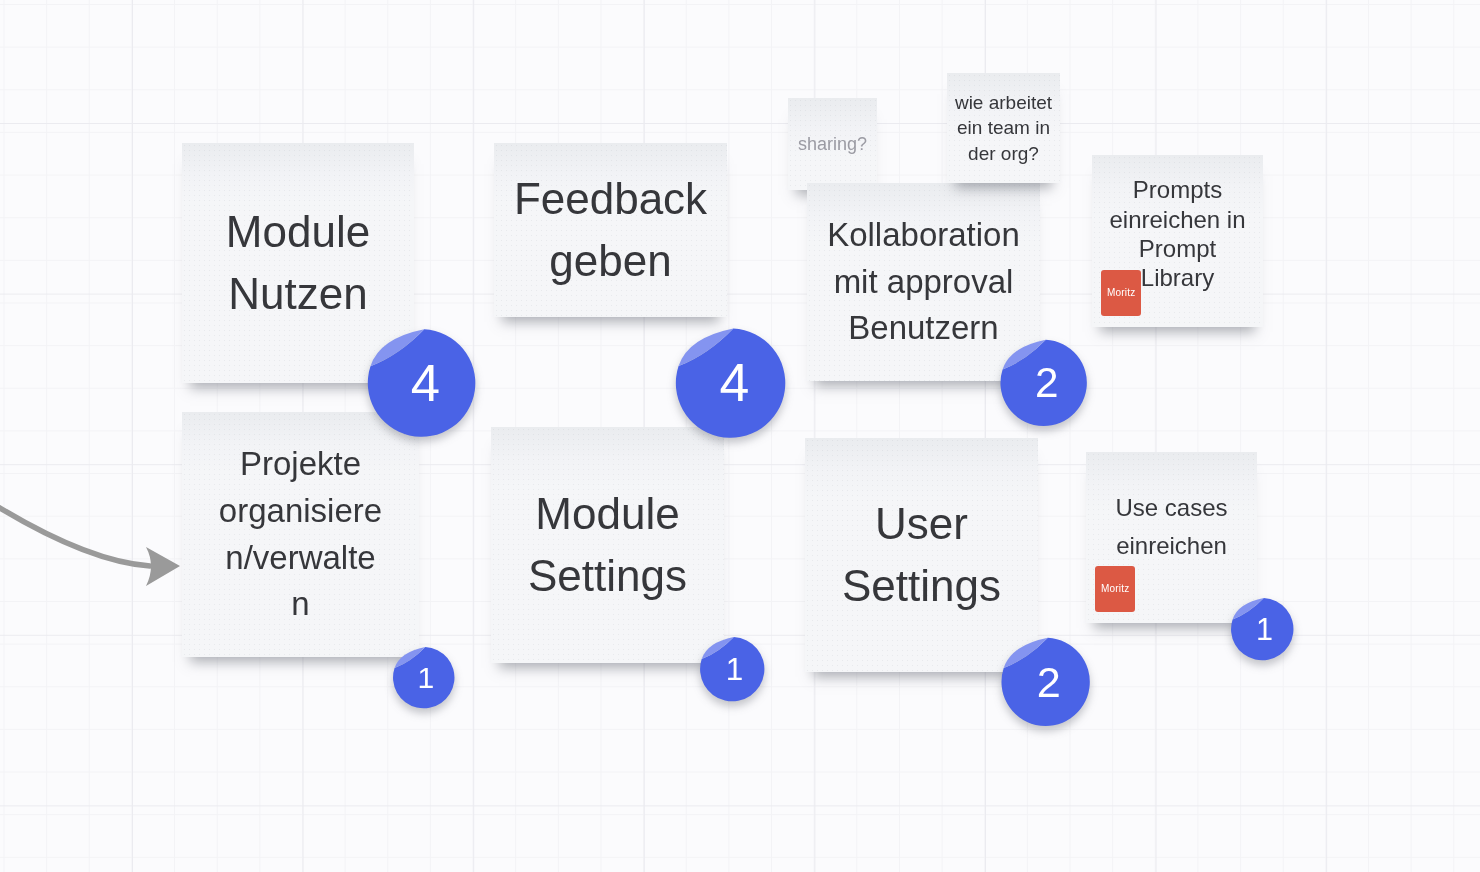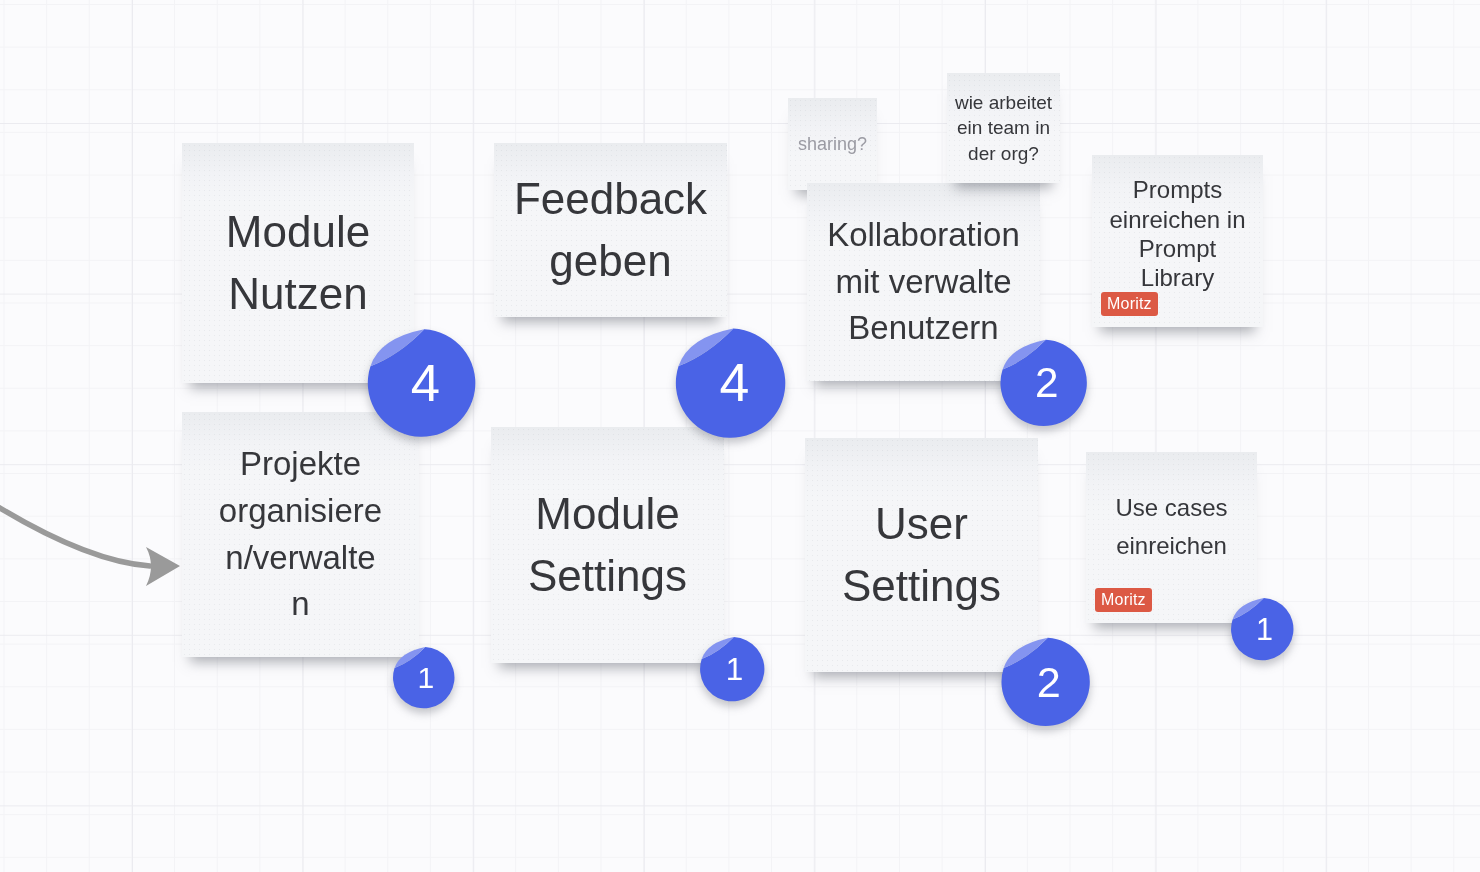--- a/index.html
+++ b/index.html
@@ -35,23 +35,23 @@
     background-size: 5px 5px, 100% 100%;
     box-shadow: 0 13px 12px -8px rgba(95,99,110,0.5);
   }
   .note-text { white-space: pre-line; display: block; width: 100%; }
   .note-lg { font-size: 44px; line-height: 1.42; justify-content: center; }
   .note-md { font-size: 33px; line-height: 1.42; }
   .tag {
     position: absolute;
     left: 9px;
     bottom: 11px;
-    font-size: 16px;
+    font-size: 10px;
     line-height: 1;
-    padding: 4px 6px;
+    padding: 18px 6px;
     border-radius: 3px;
     color: #ffffff;
     letter-spacing: 0.2px;
   }
   .count-badge {
     position: absolute;
     filter: drop-shadow(0 5px 4px rgba(75,78,90,0.32));
     z-index: 6;
   }
   .count-badge svg { display: block; width: 100%; height: 100%; }
@@ -72,21 +72,21 @@
     <path d="M180 72 L146 53 Q156 72 146 92 Z" fill="#9a9a9a"></path>
   </svg>
 
   <div class="note" style="left:765px; top:98px; width:89px; height:92px; z-index:1; font-size:18px;margin-left:23px;">
     <span class="note-text" style="color:#9b9ba3;">sharing?</span>
   </div>
 
 
   <div class="note note-md" style="left:807px; top:183px; width:233px; height:198px; z-index:3;">
     <span class="note-text">Kollaboration
-mit verwalte
+mit approval
 Benutzern</span>
   </div>
 
   <div class="note" style="left:947px; top:73px; width:113px; height:110px; z-index:4; font-size:19px; line-height:1.35;">
     <span class="note-text">wie arbeitet
 ein team in
 der org?</span>
   </div>
 
   <div class="note note-lg" style="left:182px; top:143px; width:232px; height:240px; z-index:2;">

